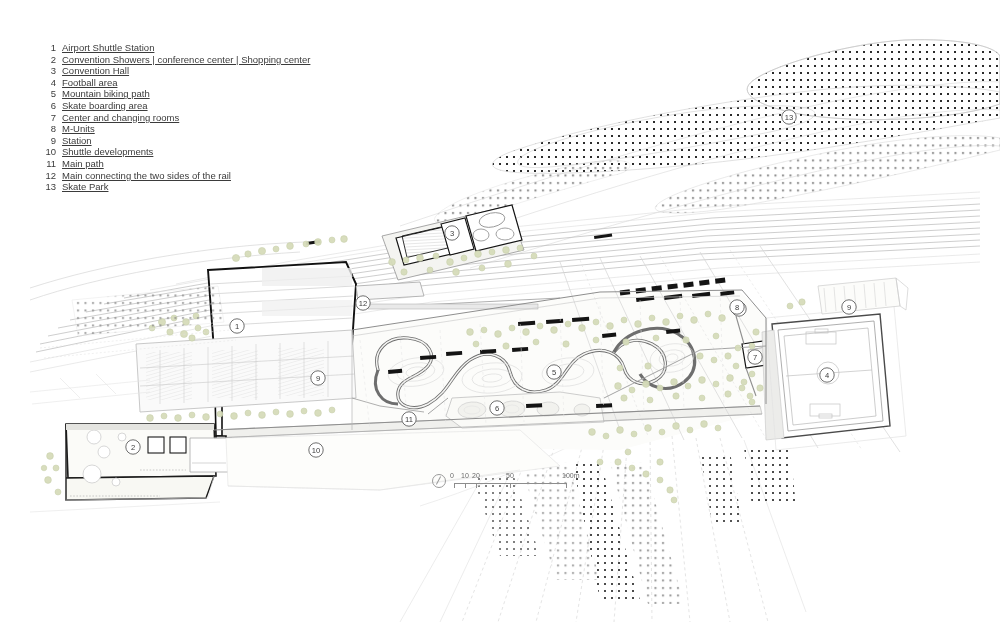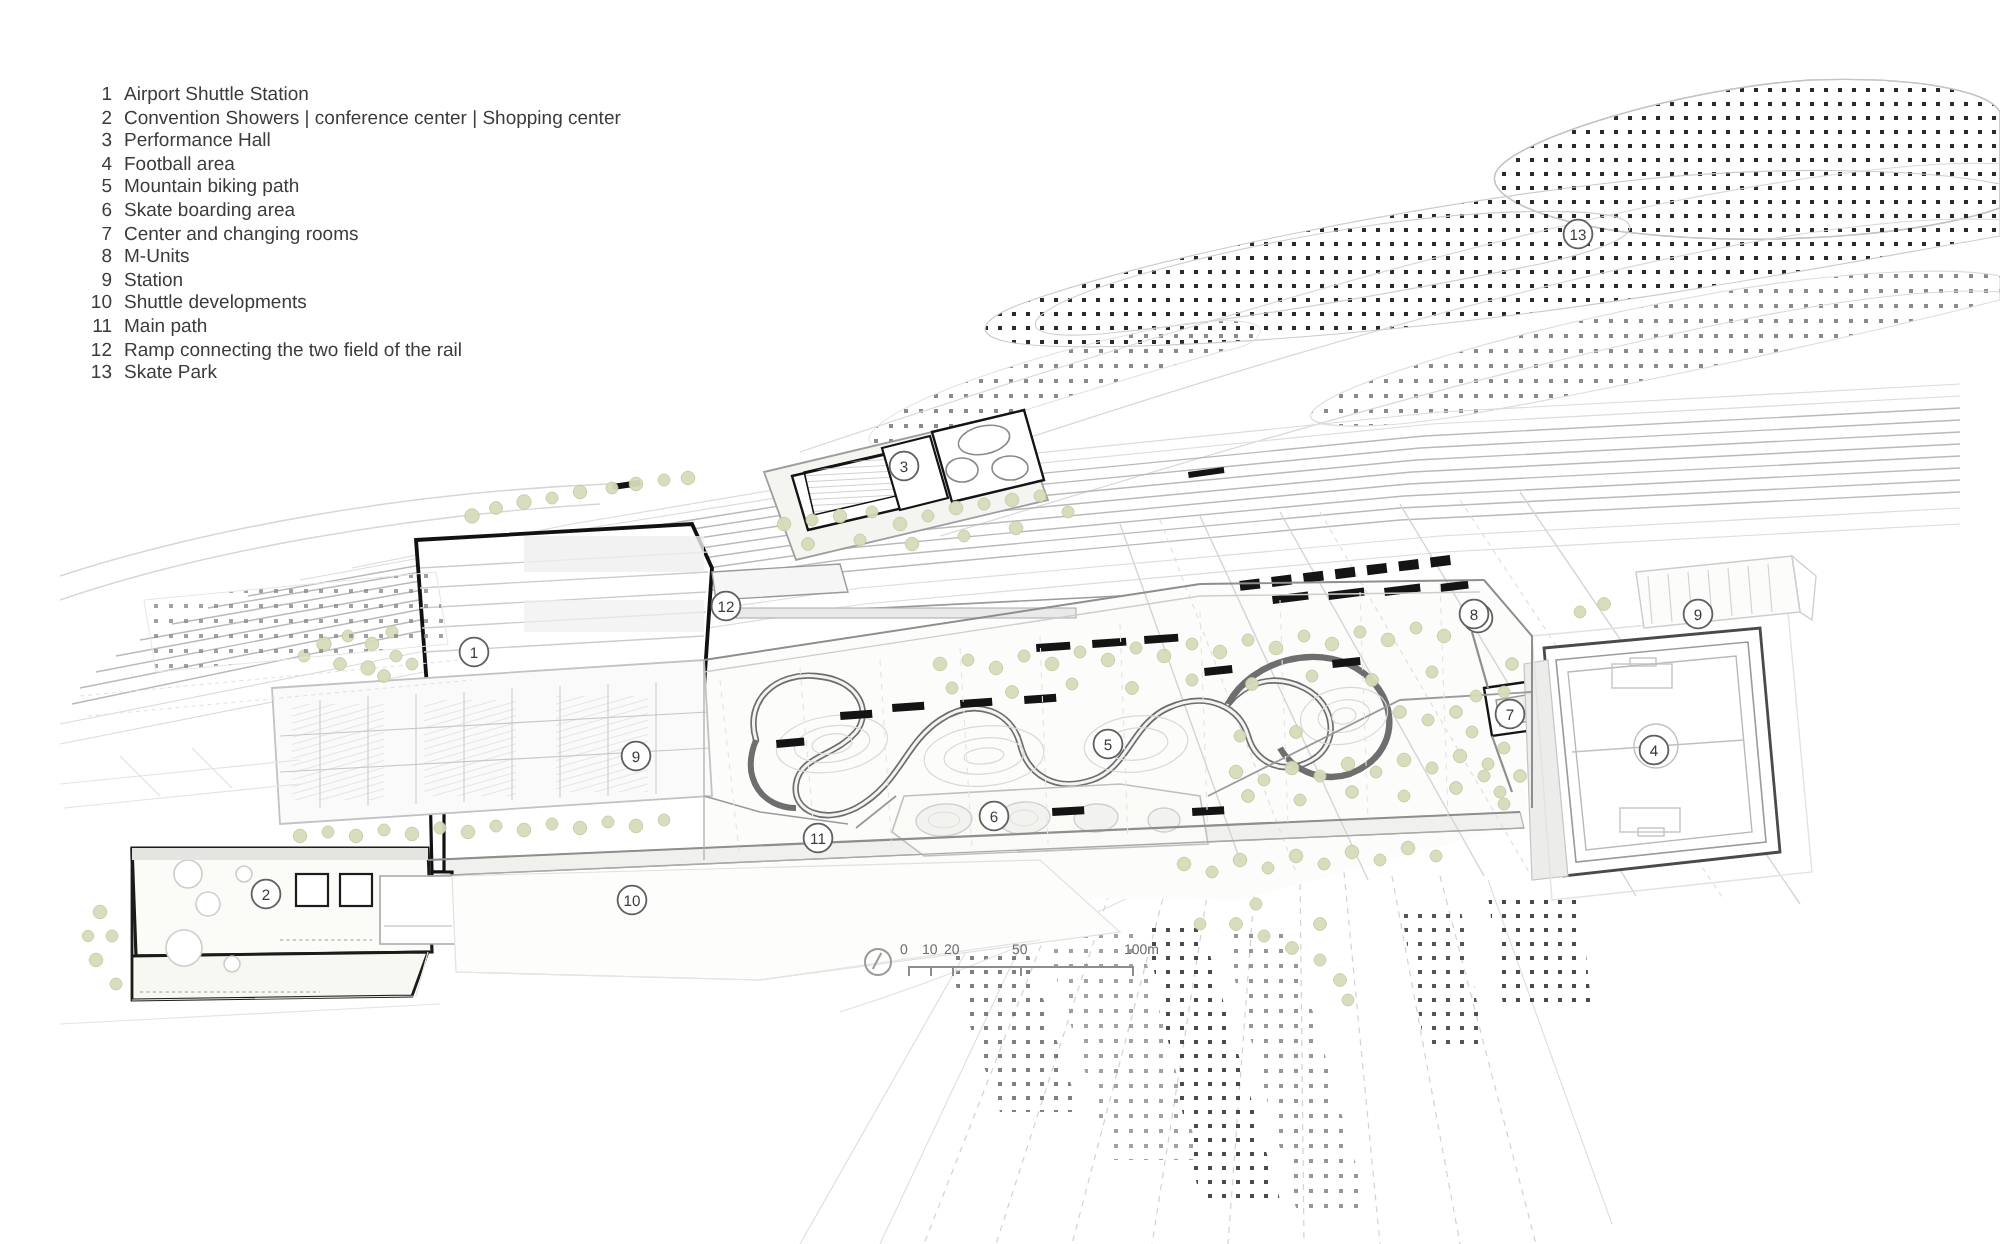--- a/index.html
+++ b/index.html
@@ -4,21 +4,21 @@
 <style>
   html,body{margin:0;padding:0;background:#ffffff;}
   body{width:1000px;height:622px;overflow:hidden;
        font-family:"Liberation Sans", sans-serif;color:#333;}
   #page{position:relative;width:1000px;height:622px;background:#fff;}
 
   
   #legend{position:absolute;left:40px;top:42px;width:330px;}
   .legend-row{display:flex;align-items:flex-start;font-size:9.5px;line-height:11.6px;color:#3b3b3b;}
   .legend-num{width:16px;flex:0 0 16px;text-align:right;padding-right:6px;}
-  .legend-label{flex:1 1 auto;white-space:nowrap;}
+  .legend-label{flex:1 1 auto;white-space:nowrap;text-decoration:underline;}
 
   
   #plan{position:absolute;left:0;top:0;width:1000px;height:622px;}
 
   
   #scalebar{position:absolute;left:432px;top:470px;height:24px;}
   .sb-text{position:absolute;font-size:7px;color:#6b6b6b;white-space:nowrap;}
   .sb-rule{position:absolute;left:22px;top:13px;width:112px;height:1px;background:#8d8d8d;}
   .sb-tick{position:absolute;top:13px;width:1px;height:5px;background:#8d8d8d;}
   .sb-north{position:absolute;left:0;top:4px;width:12px;height:12px;border:1px solid #9a9a9a;border-radius:50%;}
@@ -34,21 +34,21 @@
       <div class="legend-row">
         <span class="legend-num">1</span>
         <span class="legend-label">Airport Shuttle Station</span>
       </div>
       <div class="legend-row">
         <span class="legend-num">2</span>
         <span class="legend-label">Convention Showers | conference center | Shopping center</span>
       </div>
       <div class="legend-row">
         <span class="legend-num">3</span>
-        <span class="legend-label">Performance Hall</span>
+        <span class="legend-label">Convention Hall</span>
       </div>
       <div class="legend-row">
         <span class="legend-num">4</span>
         <span class="legend-label">Football area</span>
       </div>
       <div class="legend-row">
         <span class="legend-num">5</span>
         <span class="legend-label">Mountain biking path</span>
       </div>
       <div class="legend-row">
@@ -70,21 +70,21 @@
       <div class="legend-row">
         <span class="legend-num">10</span>
         <span class="legend-label">Shuttle developments</span>
       </div>
       <div class="legend-row">
         <span class="legend-num">11</span>
         <span class="legend-label">Main path</span>
       </div>
       <div class="legend-row">
         <span class="legend-num">12</span>
-        <span class="legend-label">Ramp connecting the two field of the rail</span>
+        <span class="legend-label">Main connecting the two sides of the rail</span>
       </div>
       <div class="legend-row">
         <span class="legend-num">13</span>
         <span class="legend-label">Skate Park</span>
       </div>
     </div>
 
   <svg id="plan" viewBox="0 0 1000 622">
     <defs>
       <pattern id="pvGrid" width="7" height="7" patternUnits="userSpaceOnUse">

